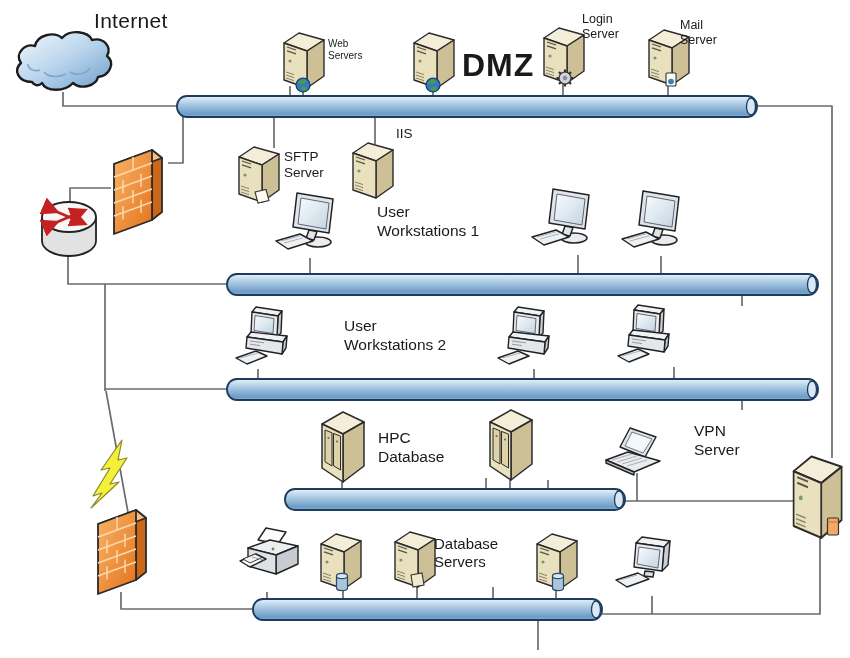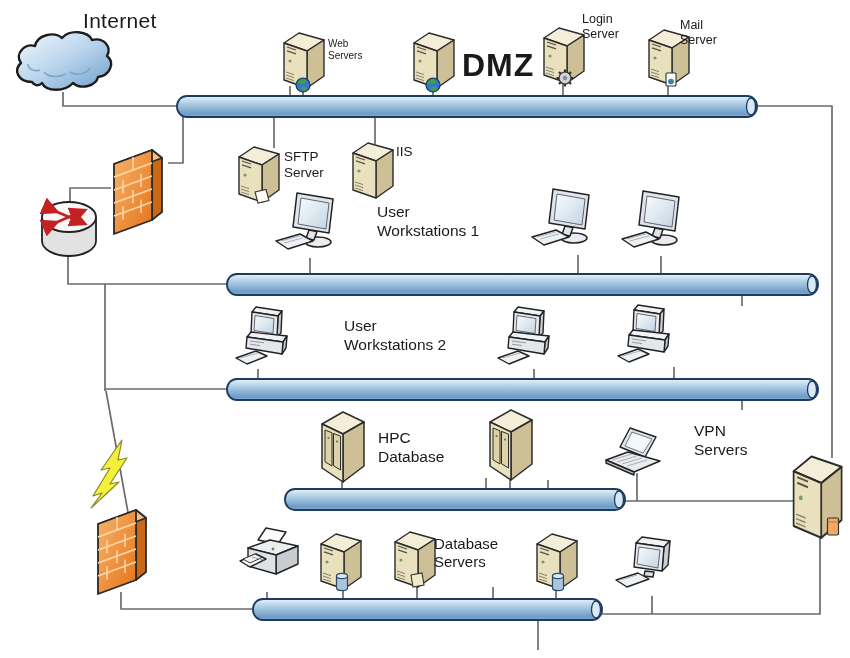--- a/index.html
+++ b/index.html
@@ -1,27 +1,27 @@
 <!DOCTYPE html>
 <html><head>
 <meta charset="utf-8">
 <style>
   html,body{margin:0;padding:0;background:#ffffff;}
   #canvas{position:relative;width:850px;height:658px;background:#ffffff;overflow:hidden;
           font-family:"Liberation Sans", sans-serif;color:#1a1a1a;}
   #diagram-svg{position:absolute;left:0;top:0;}
   .lbl{position:absolute;white-space:pre-line;line-height:1.22;color:#1a1a1a;}
   .lbl.c{text-align:left;}
-  .internet{left:83px;top:8px;font-size:21px;letter-spacing:.3px;}
+  .internet{left:94px;top:8px;font-size:21px;letter-spacing:.3px;}
   .websrv{left:328px;top:38px;width:86px;font-size:10px;}
   .dmz{left:462px;top:46px;font-size:32px;font-weight:600;letter-spacing:1px;}
   .loginsrv{left:582px;top:12px;width:62px;font-size:12.5px;}
   .mailsrv{left:680px;top:18px;width:62px;font-size:12.5px;}
   .sftpsrv{left:284px;top:121px;width:62px;font-size:13.5px;text-align:left;margin-top:28px;}
-  .iis{left:396px;top:144px;font-size:13.5px;text-align:right;}
+  .iis{left:396px;top:126px;font-size:13.5px;text-align:right;}
   .uw1{left:377px;top:203px;width:162px;font-size:15.5px;}
   .uw2{left:344px;top:317px;width:162px;font-size:15.5px;}
   .hpc{left:378px;top:429px;width:102px;font-size:15.5px;}
   .vpn{left:694px;top:422px;width:80px;font-size:15.5px;}
   .dbs{left:434px;top:535px;width:122px;font-size:15px;}
 </style>
 </head>
 <body>
 
 <div id="canvas">
@@ -367,17 +367,17 @@
 <div class="lbl sftpsrv">SFTP
 Server</div>
 <div class="lbl iis">IIS</div>
 <div class="lbl c uw1">User
 Workstations 1</div>
 <div class="lbl c uw2">User
 Workstations 2</div>
 <div class="lbl c hpc">HPC
 Database</div>
 <div class="lbl c vpn">VPN
-Servers</div>
+Server</div>
 <div class="lbl c dbs">Database
 Servers</div>
 
 </div>
 
 </body></html>

